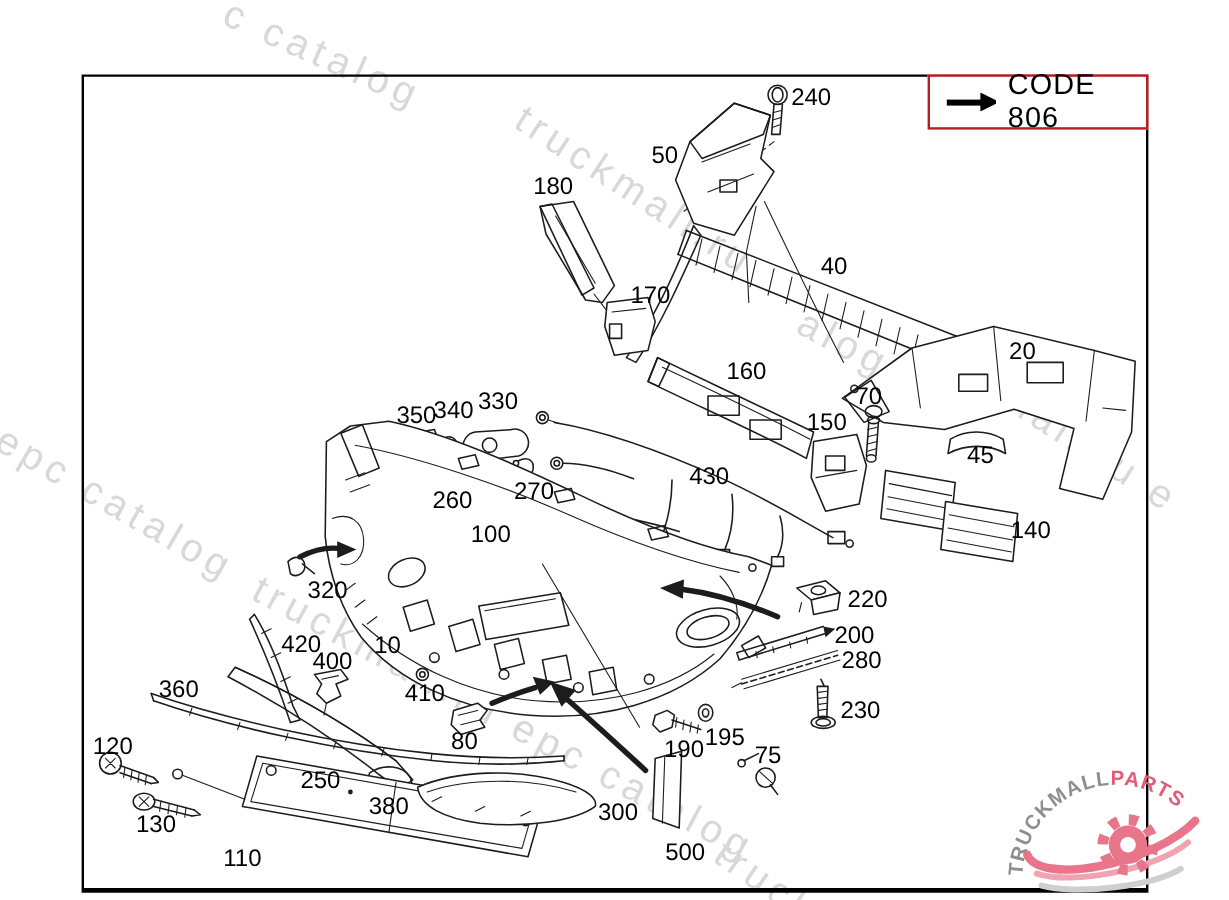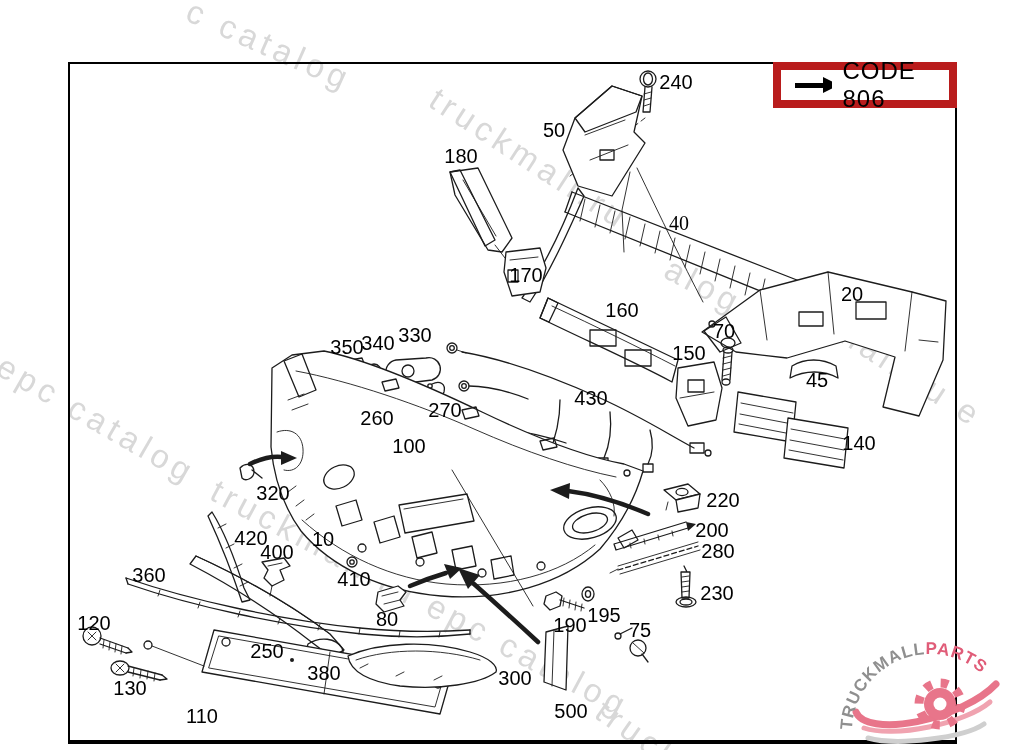--- a/index.html
+++ b/index.html
@@ -7,21 +7,21 @@
         font-family:"Liberation Sans",sans-serif;}
   
   #wm-layer{position:absolute;inset:0;z-index:1;}
   .wm{position:absolute;font-family:"Liberation Sans",sans-serif;font-size:33px;font-weight:500;
       color:#d8d8d8;letter-spacing:5px;white-space:nowrap;transform-origin:left top;}
   
   #frame{position:absolute;left:68px;top:62px;width:889px;height:682px;box-sizing:border-box;
          border:2px solid #000;border-bottom-width:4px;z-index:4;pointer-events:none;}
   
   #code-box{position:absolute;left:773px;top:62px;width:184px;height:46px;box-sizing:border-box;
-            border:8px solid #b91c1c;background:#fff;display:flex;align-items:center;gap:10px;
+            border:2px solid #b91c1c;background:#fff;display:flex;align-items:center;gap:10px;
             padding-left:12px;z-index:5;}
   #code-box .code-text{font-size:24px;color:#000;letter-spacing:1px;}
   
   #art{position:absolute;left:0;top:0;z-index:2;}
   #label-layer{position:absolute;inset:0;z-index:3;}
   .plabel{position:absolute;transform:translate(-50%,-50%);font-size:20px;color:#000;white-space:nowrap;}
   
   #art path,#art line,#art rect,#art circle,#art ellipse,#art polygon,#art polyline{
       stroke:#1c1c1c;fill:none;stroke-width:1.3;stroke-linejoin:round;stroke-linecap:round;}
   #art .blk{fill:#1c1c1c;stroke:none;}
@@ -348,22 +348,22 @@
     <g>
       <path d="M538,642 C512,618 492,600 474,584" class="thick"></path>
       <polygon points="480,575 458,568 468,589" class="blk"></polygon>
     </g>
   </svg>
 
   <div id="label-layer">
       <div class="plabel" style="left: 676px; top: 82px;">240</div>
       <div class="plabel" style="left: 554px; top: 130px;">50</div>
       <div class="plabel" style="left: 461px; top: 156px;">180</div>
-      <div class="plabel" style="left: 526px; top: 247px; margin-top: 28px;">170</div>
-      <div class="plabel" style="left: 679px; top: 223px; font-family: Liberation Serif, serif;">40</div>
+      <div class="plabel" style="left: 542px; top: 247px;">170</div>
+      <div class="plabel" style="left: 695px; top: 223px;">40</div>
       <div class="plabel" style="left: 852px; top: 294px;">20</div>
       <div class="plabel" style="left: 622px; top: 310px;">160</div>
       <div class="plabel" style="left: 724px; top: 331px;">70</div>
       <div class="plabel" style="left: 689px; top: 353px;">150</div>
       <div class="plabel" style="left: 817px; top: 380px;">45</div>
       <div class="plabel" style="left: 859px; top: 443px;">140</div>
       <div class="plabel" style="left: 591px; top: 398px;">430</div>
       <div class="plabel" style="left: 415px; top: 335px;">330</div>
       <div class="plabel" style="left: 378px; top: 343px;">340</div>
       <div class="plabel" style="left: 347px; top: 347px;">350</div>

